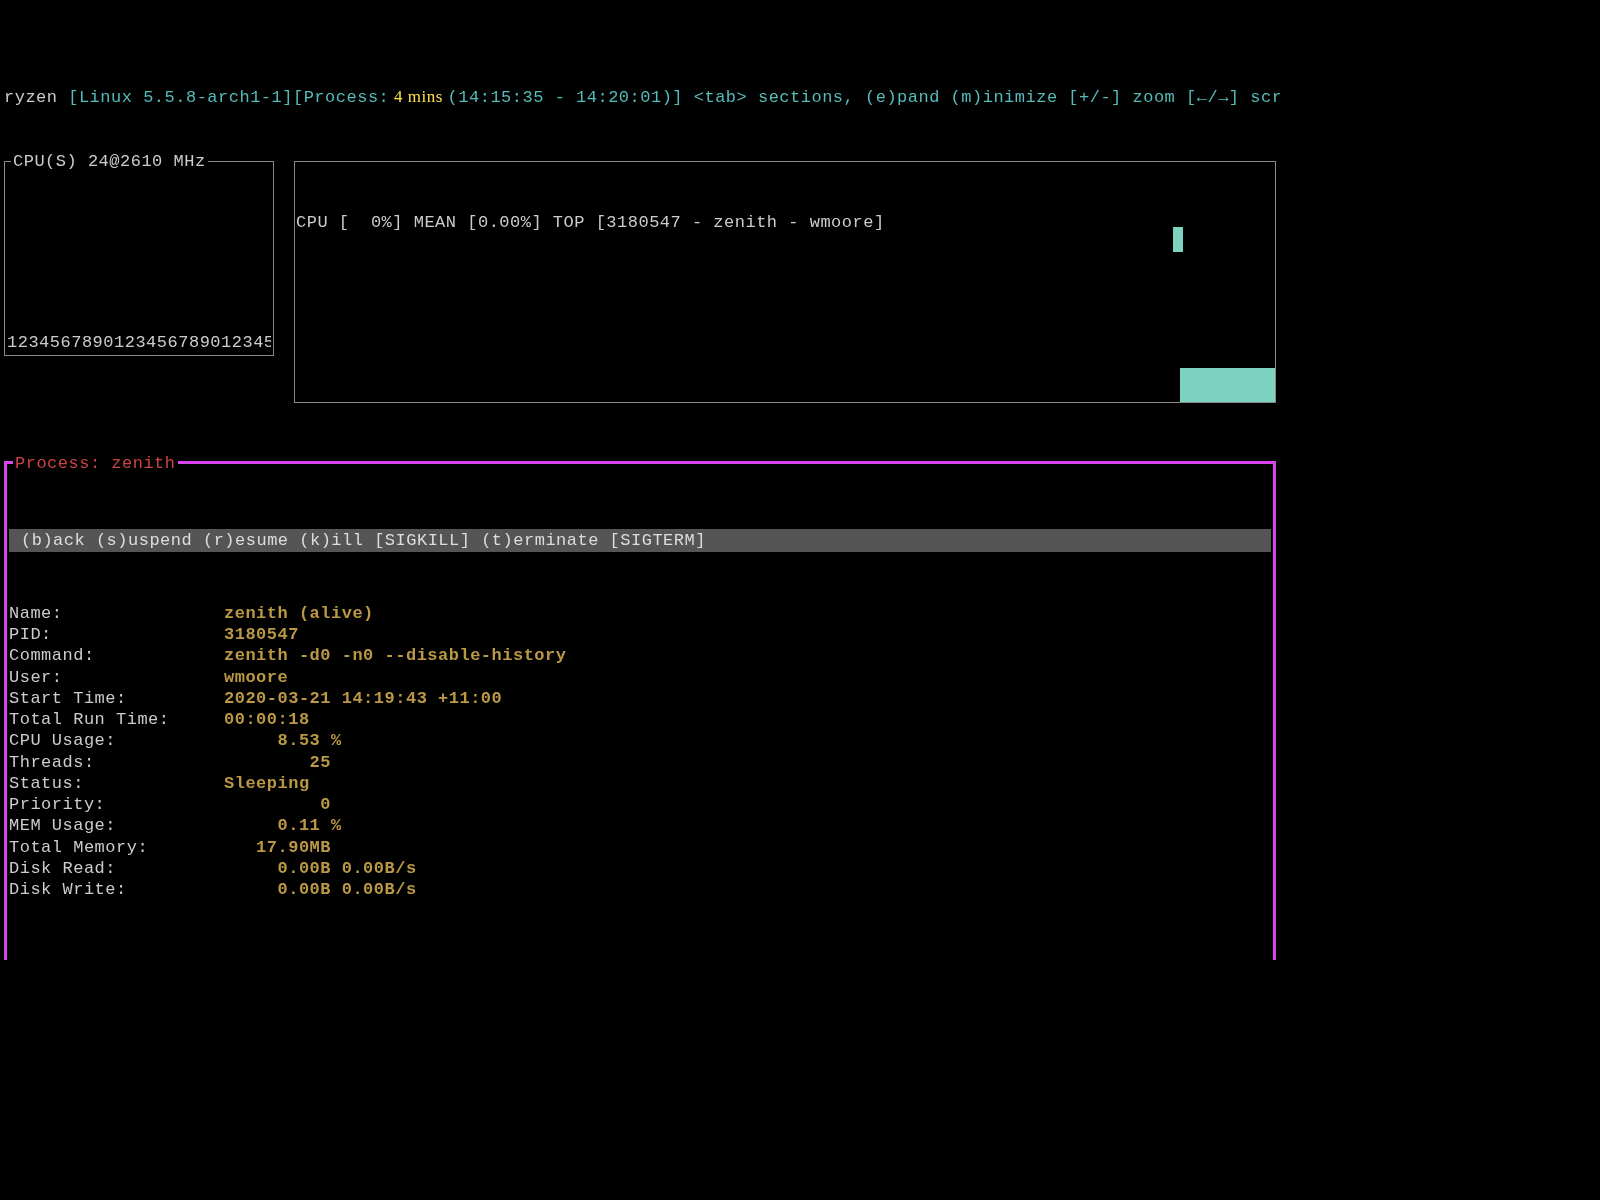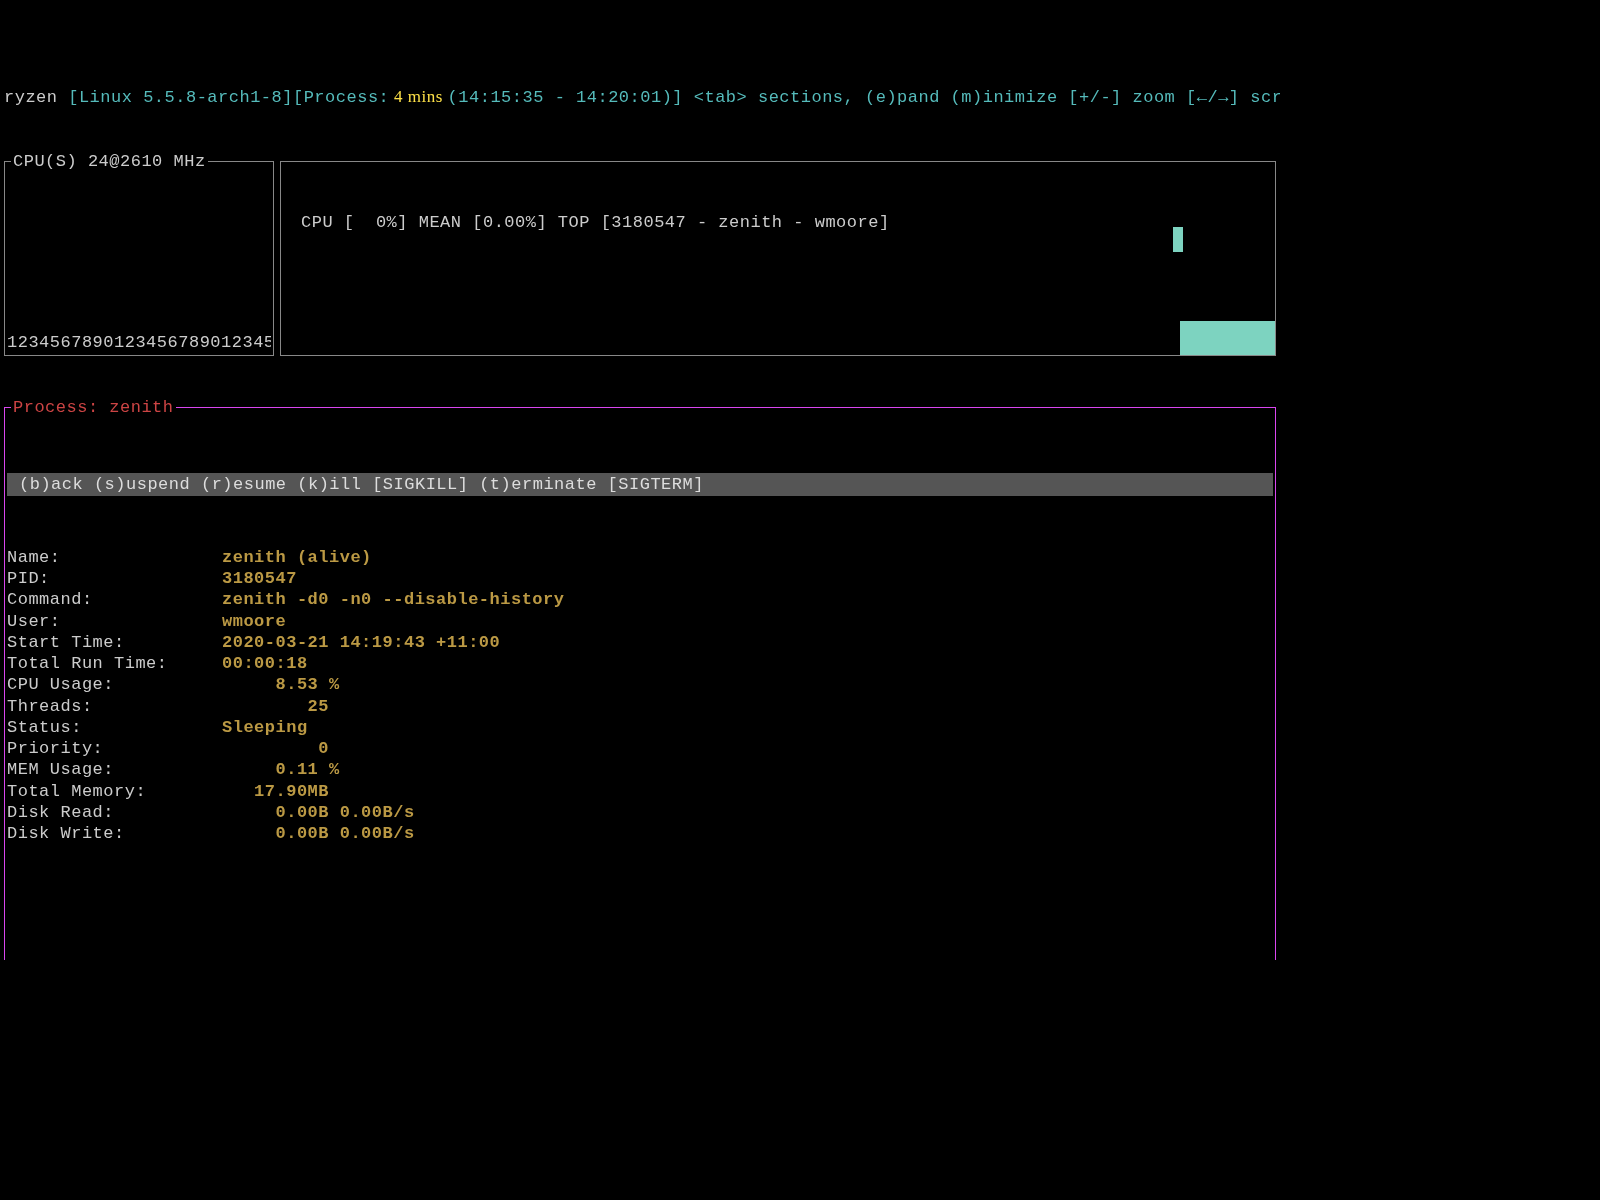--- a/index.html
+++ b/index.html
@@ -19,21 +19,21 @@
     padding: 1px 4px;
     color: #ccc;
   }
   .bold { font-weight: normal; }
   .cyan { color: #5bb; }
   .yellow { color: #fde047; font-family: Liberation Serif, serif; }
   
   .top-row {
     display: flex;
     padding: 0 4px;
-    gap: 6px;
+    gap: 20px;
     justify-content: space-between;
   }
   .box {
     border: 1px solid #888;
     position: relative;
     margin-top: 9px;
   }
   .box-title {
     position: absolute;
     top: -11px;
@@ -45,22 +45,22 @@
   .cpu-box {
     width: 270px;
     height: 195px;
     display: flex;
     flex-direction: column;
     justify-content: flex-end;
     padding: 0 2px 2px 2px;
   }
   .stats-box {
     flex: 1;
-    height: 195px;
-    padding: 8px 20px;
+    height: 242px;
+    padding: 8px 1px;
     position: relative;
   }
   .stats-line { color: #ccc; }
   .bar-cpu {
     width: 10px;
     height: 25px;
     background: #7dd3c0;
     position: absolute;
     right: 92px;
     top: 65px;
@@ -75,22 +75,22 @@
   }
   .bar-mem2 {
     width: 95px;
     height: 17px;
     background: #7dd3c0;
     position: absolute;
     right: 0;
     bottom: 0;
   }
   .process-box {
-    border: 1px solid #d946ef;
-    margin: 9px 4px 4px 4px;
+    border: 3px solid #d946ef;
+    margin: 16px 4px 4px 4px;
     position: relative;
     height: 690px;
   }
   .process-box-title {
     position: absolute;
     top: -11px;
     left: 6px;
     background: #000;
     color: #c44;
     padding: 0 2px;
@@ -117,21 +117,21 @@
   .detail-value {
     color: #bb9944;
     font-weight: bold;
   }
 </style>
 </head>
 <body>
 
 
 
-<div class="header-line"><span class="bold">ryzen</span><span> </span><span class="cyan">[Linux 5.5.8-arch1-8]</span><span class="cyan">[Process:</span><span class="yellow"> 4 mins </span><span class="cyan">(14:15:35 - 14:20:01)]</span><span class="cyan"> &lt;tab&gt; sections, (e)pand (m)inimize [+/-] zoom [←/→] scroll histog</span></div>
+<div class="header-line"><span class="bold">ryzen</span><span> </span><span class="cyan">[Linux 5.5.8-arch1-1]</span><span class="cyan">[Process:</span><span class="yellow"> 4 mins </span><span class="cyan">(14:15:35 - 14:20:01)]</span><span class="cyan"> &lt;tab&gt; sections, (e)pand (m)inimize [+/-] zoom [←/→] scroll histog</span></div>
 
 <div class="top-row">
   <div class="box cpu-box">
     <div class="box-title">CPU(S) 24@2610 MHz</div>
     <div style="overflow:hidden;">1234567890123456789012345678901234</div>
   </div>
   <div class="box stats-box">
     <div class="stats-line">CPU [  0%] MEAN [0.00%] TOP [3180547 - zenith - wmoore]</div>
     <div style="height:62px"></div>
     <div class="bar-cpu"></div>

